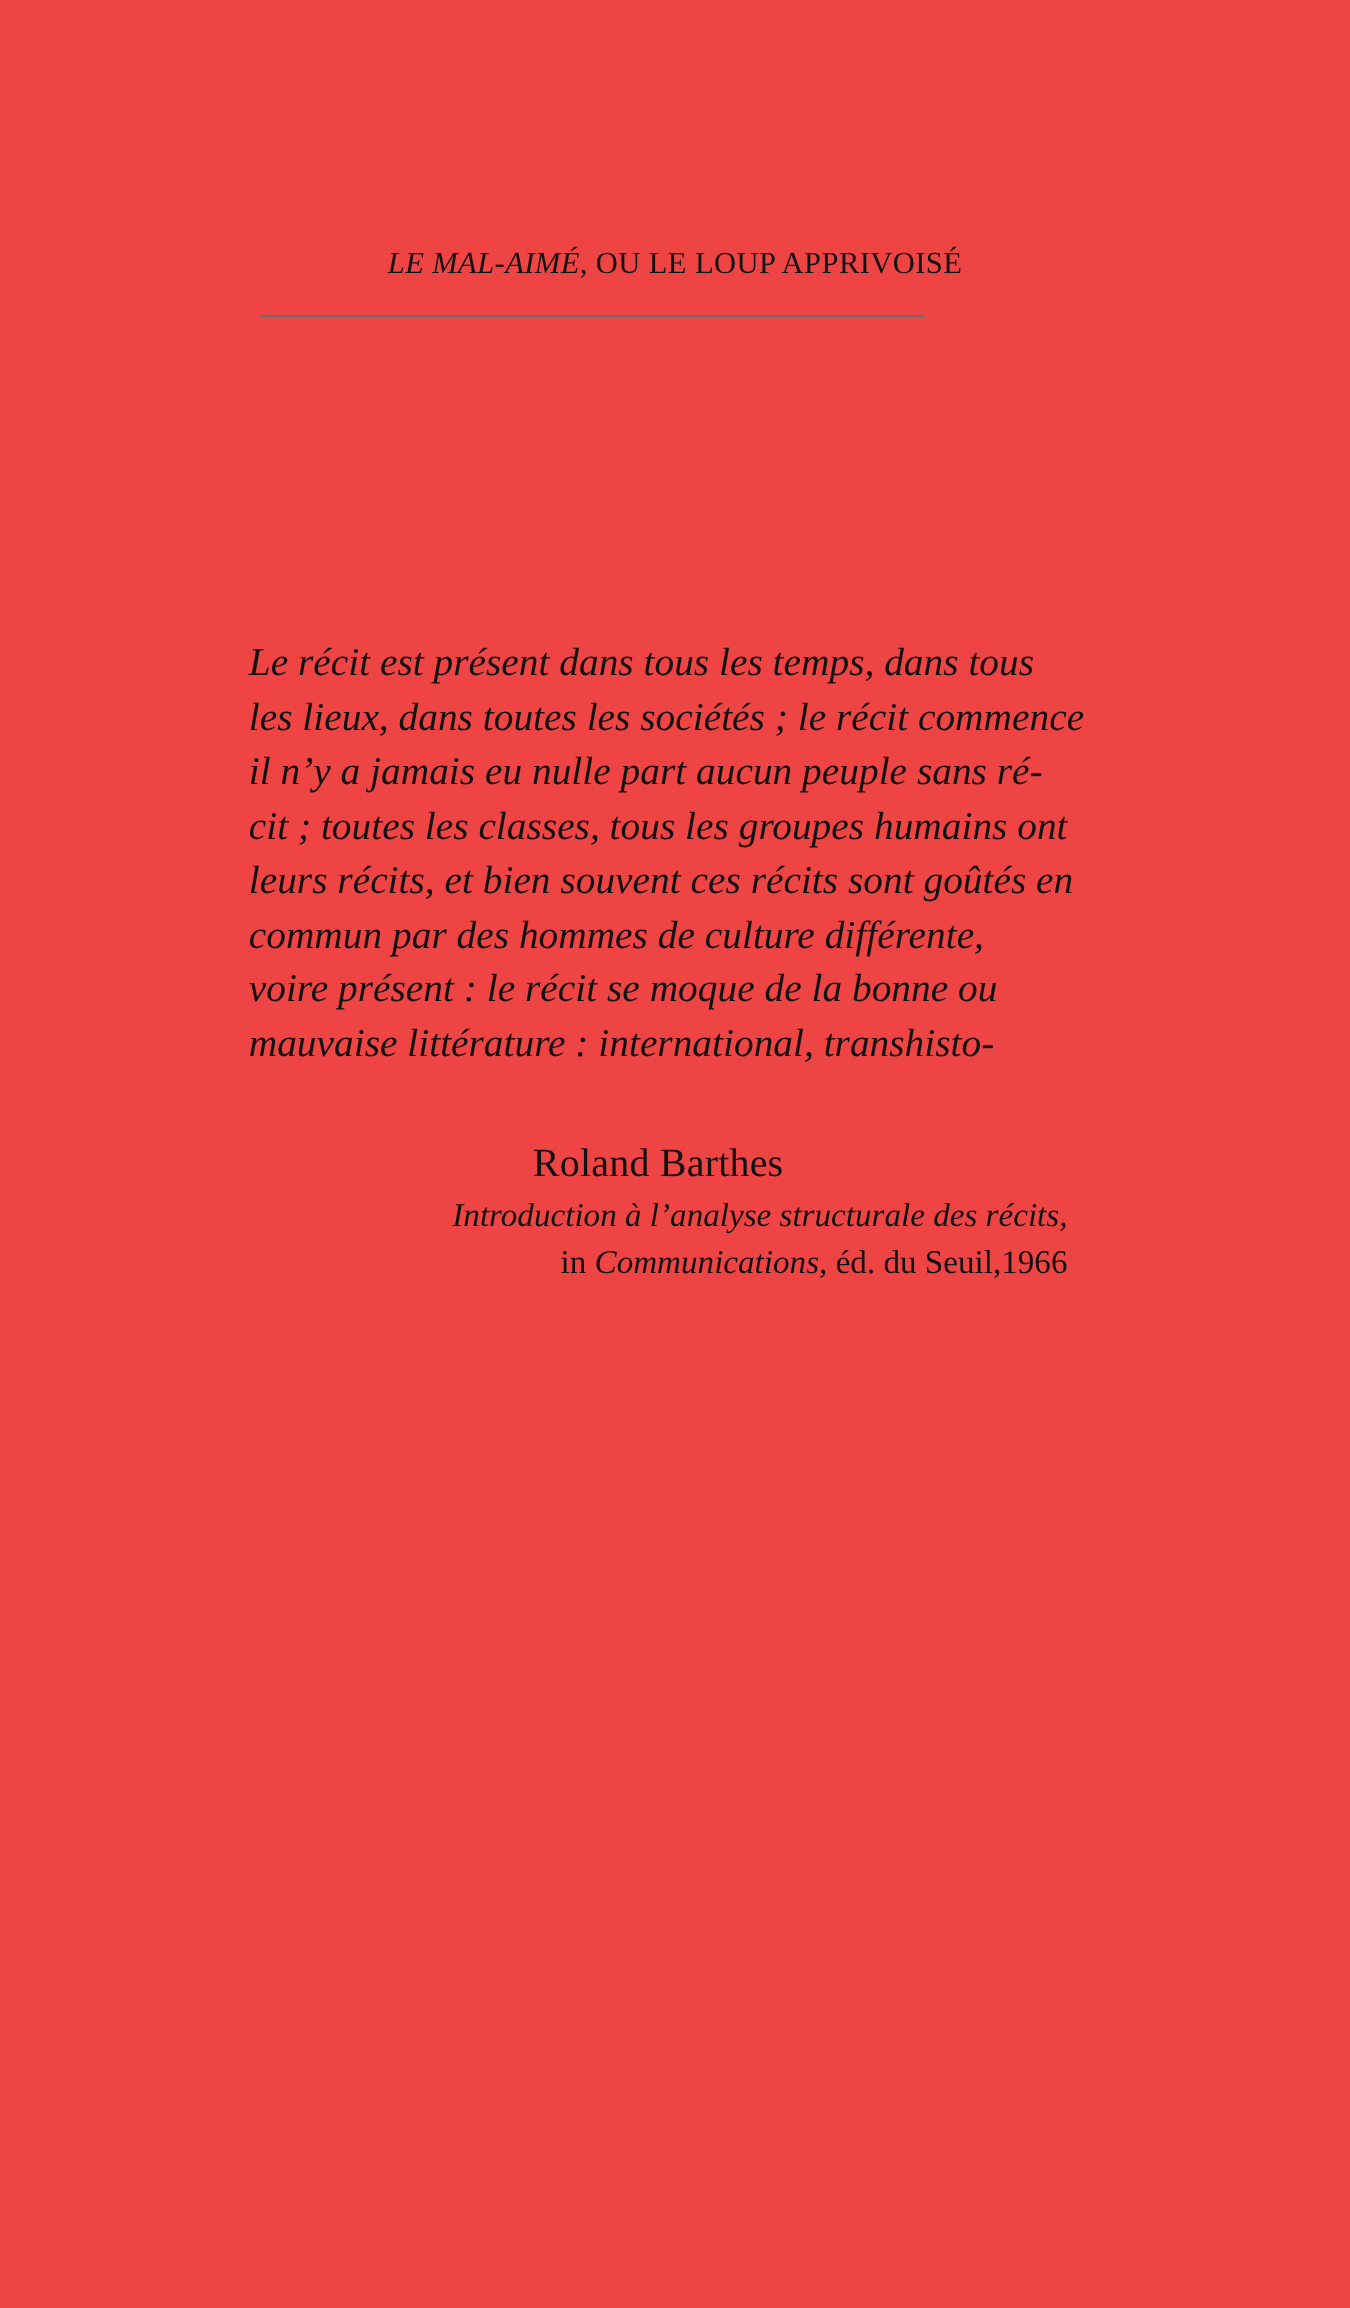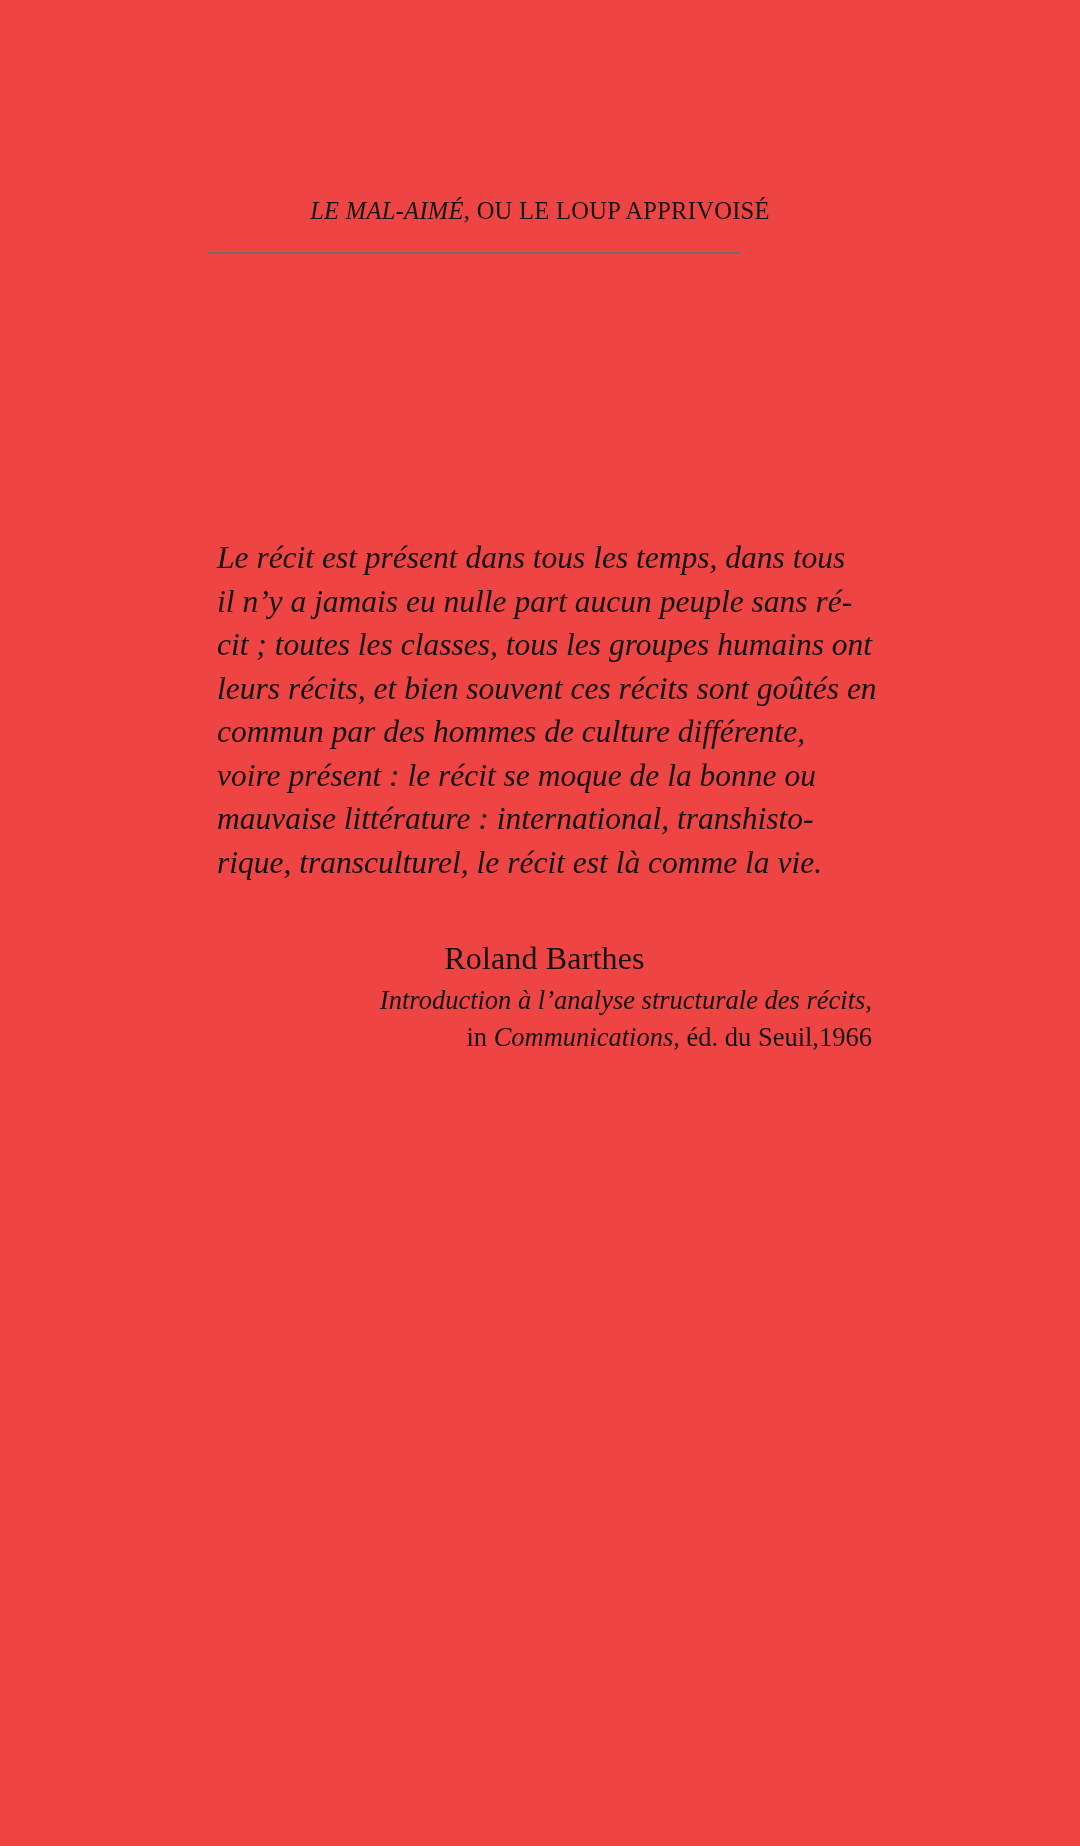--- a/index.html
+++ b/index.html
@@ -47,24 +47,23 @@
     top: 252px;
     height: 0;
     border: 0;
     border-top: 2px solid #6f6f6f;
     margin: 0;
   }
 
   
   .epigraph {
     position: absolute;
-    left: 217px;
+    left: 199px;
     top: 508px;
     width: 655px;
-    margin-top: 28px;
   }
 
   .quote {
     margin: 0;
     font-style: italic;
     font-size: 31.5px;
     line-height: 43.5px;
     text-align: justify;
     text-align-last: left;
     color: #121212;
@@ -113,27 +112,27 @@
   <div class="running-head">
     <span class="rh-italic">LE MAL-AIMÉ</span><span class="rh-roman">, OU LE LOUP APPRIVOISÉ</span>
   </div>
 
   <hr class="head-rule">
 
   <div class="epigraph">
 
     <blockquote class="quote">
       <span class="qline">Le récit est présent dans tous les temps, dans tous</span>
+      <span class="qline">les lieux, dans toutes les sociétés ; le récit commence</span>
       <span class="qline">il n’y a jamais eu nulle part aucun peuple sans ré-</span>
       <span class="qline">cit ; toutes les classes, tous les groupes humains ont</span>
       <span class="qline">leurs récits, et bien souvent ces récits sont goûtés en</span>
       <span class="qline">commun par des hommes de culture différente,</span>
       <span class="qline">voire présent : le récit se moque de la bonne ou</span>
       <span class="qline">mauvaise littérature : international, transhisto-</span>
-      <span class="qline">rique, transculturel, le récit est là comme la vie.</span>
     </blockquote>
 
     <div class="attribution">
       <span class="attrib-author">Roland Barthes</span>
       <span class="attrib-source">Introduction à l’analyse structurale des récits,</span>
       <span class="attrib-pub"><span>in </span><span class="pub-italic">Communications,</span><span> éd. du Seuil,1966</span></span>
     </div>
 
   </div>
 

